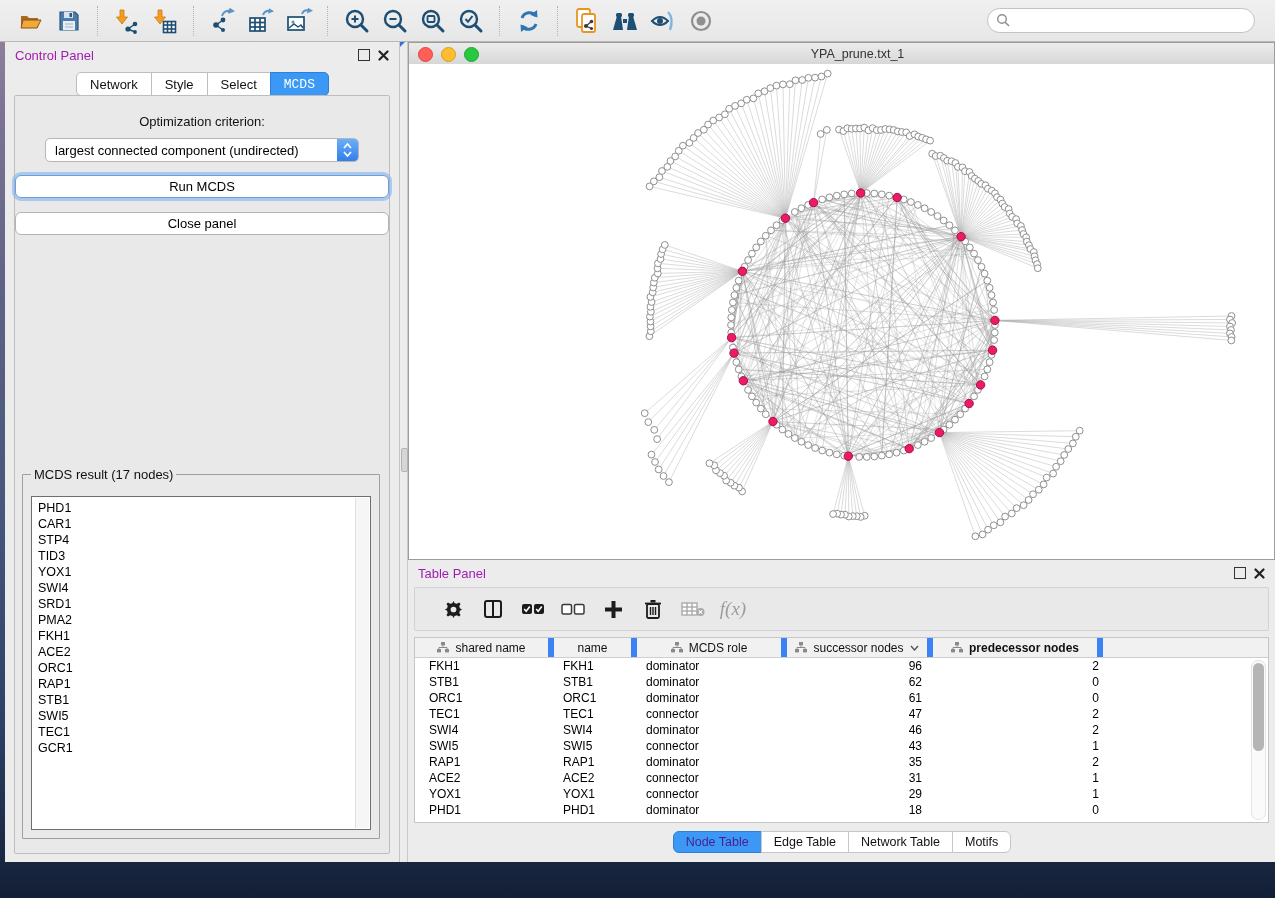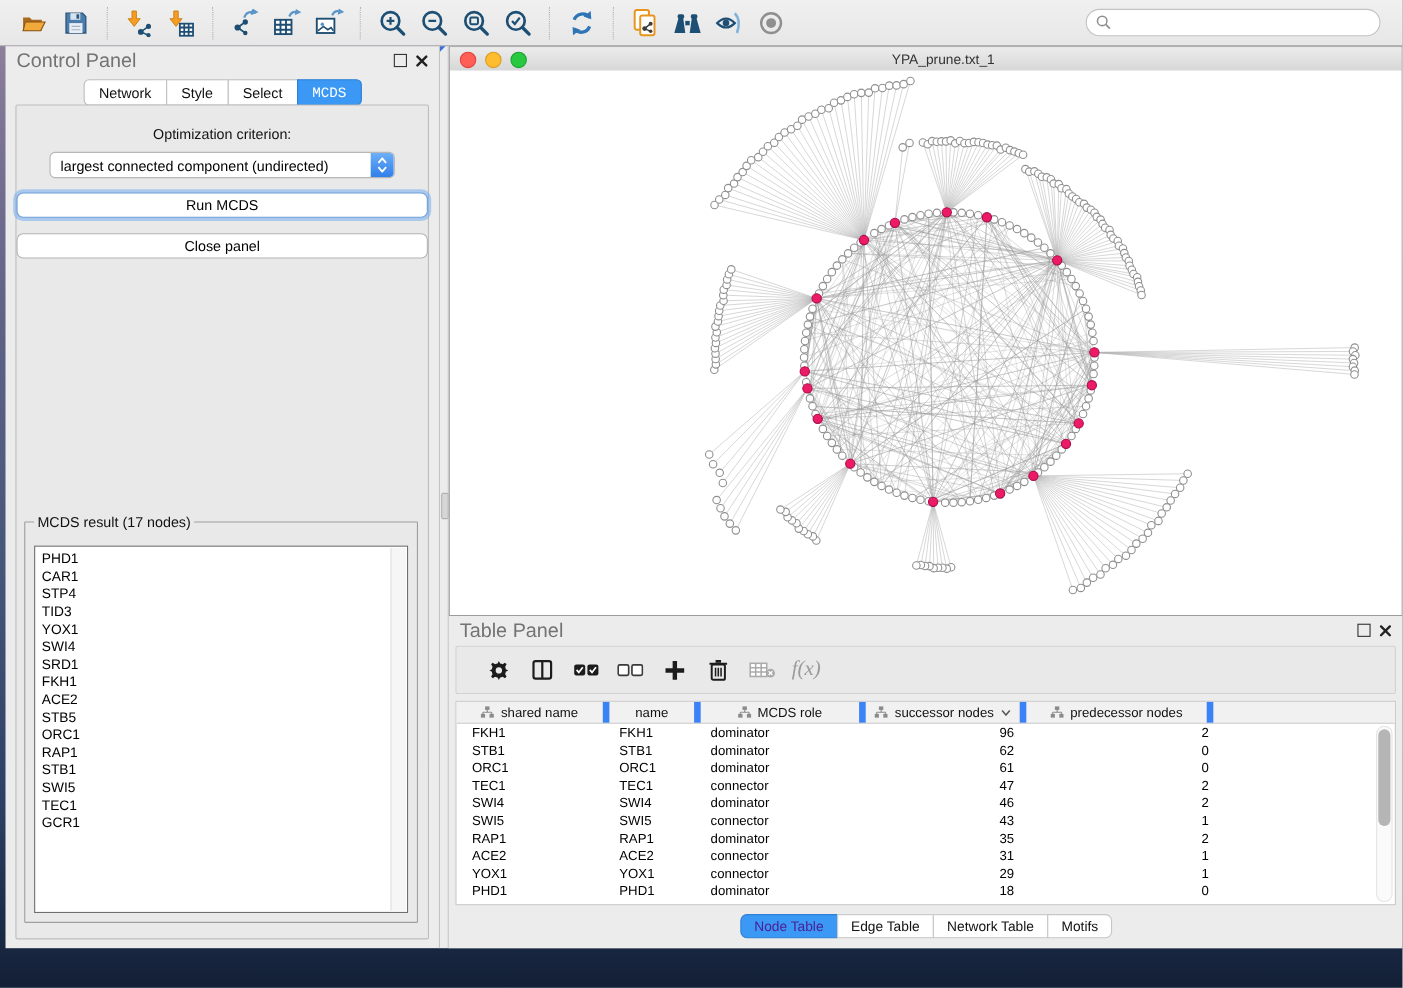--- a/index.html
+++ b/index.html
@@ -17,21 +17,21 @@
   .tsep{width:1px;height:30px;margin:0 9px;border-left:1px dotted #b3b3b3;flex:0 0 auto;}
   .searchbox{
     margin-left:auto;margin-right:20px;width:268px;height:25px;background:#fff;
     border:1px solid #c2c2c2;border-radius:13px;display:flex;align-items:center;padding-left:8px;box-sizing:border-box;
   }
   .searchbox input{border:none;outline:none;background:transparent;flex:1;height:20px;font-size:12px;}
   .main{position:absolute;left:5px;top:42px;width:1270px;height:820px;display:flex;}
   
   .cpanel{width:395px;background:#ececec;position:relative;box-sizing:border-box;border-right:1px solid #c4c4c4;}
   .panel-head{height:26px;display:flex;align-items:center;padding:0 10px;}
-  .panel-title{font-size:18px;color:#737373;}
+  .panel-title{font-size:13px;color:#a21caf;}
   .panel-head .winicons{margin-left:auto;display:flex;align-items:center;gap:8px;}
   .float-ic{width:10px;height:10px;border:1.5px solid #333;display:inline-block;}
   .ctabs{display:flex;justify-content:center;margin-top:4px;height:24px;}
   .ctab{
     background:#fff;border:1px solid #bdbdbd;padding:3px 13px;font-size:13px;color:#111;
     margin-right:-1px;display:flex;align-items:center;
   }
   .ctab:first-child{border-radius:5px 0 0 5px;}
   .ctab:last-child{border-radius:0 5px 5px 0;font-family:Liberation Mono, monospace;}
   .ctab.active{background:#3b99f5;border-color:#2f7fd6;color:#fff;}
@@ -324,23 +324,23 @@
         <legend>MCDS result (17 nodes)</legend>
         <div class="mcds-list">
           <div class="mcds-scroll"></div>
         <div class="mcds-item">PHD1</div>
             <div class="mcds-item">CAR1</div>
             <div class="mcds-item">STP4</div>
             <div class="mcds-item">TID3</div>
             <div class="mcds-item">YOX1</div>
             <div class="mcds-item">SWI4</div>
             <div class="mcds-item">SRD1</div>
+            <div class="mcds-item">PMA2</div>
             <div class="mcds-item">FKH1</div>
             <div class="mcds-item">ACE2</div>
-            <div class="mcds-item">STB5</div>
             <div class="mcds-item">ORC1</div>
             <div class="mcds-item">RAP1</div>
             <div class="mcds-item">STB1</div>
             <div class="mcds-item">SWI5</div>
             <div class="mcds-item">TEC1</div>
             <div class="mcds-item">GCR1</div>
           </div>
       </fieldset>
     </div>
   </div>
@@ -1250,21 +1250,21 @@
                   <rect x="8" y="7" width="4" height="3.4" fill="#8a8a8a"></rect>
                 </svg>
               </span>
               <span class="thlabel">successor nodes</span>
               <span style="display: flex;">
                 <svg width="9" height="6" viewBox="0 0 9 6">
                   <path d="M1 1 L4.5 5 L8 1" fill="none" stroke="#555" stroke-width="1.4"></path>
                 </svg>
               </span>
             </div>
-            <div class="th" style="width: 170px;">
+            <div class="th" style="width: 170px; font-weight: bold;">
               <span style="display: flex;">
                 <svg width="12" height="11" viewBox="0 0 12 11">
                   <rect x="4" y="0" width="4" height="3.4" fill="#8a8a8a"></rect>
                   <line x1="6" y1="3.4" x2="6" y2="5.5" stroke="#8a8a8a"></line>
                   <line x1="2" y1="5.5" x2="10" y2="5.5" stroke="#8a8a8a"></line>
                   <line x1="2" y1="5.5" x2="2" y2="7" stroke="#8a8a8a"></line>
                   <line x1="10" y1="5.5" x2="10" y2="7" stroke="#8a8a8a"></line>
                   <rect x="0" y="7" width="4" height="3.4" fill="#8a8a8a"></rect>
                   <rect x="8" y="7" width="4" height="3.4" fill="#8a8a8a"></rect>
                 </svg>

